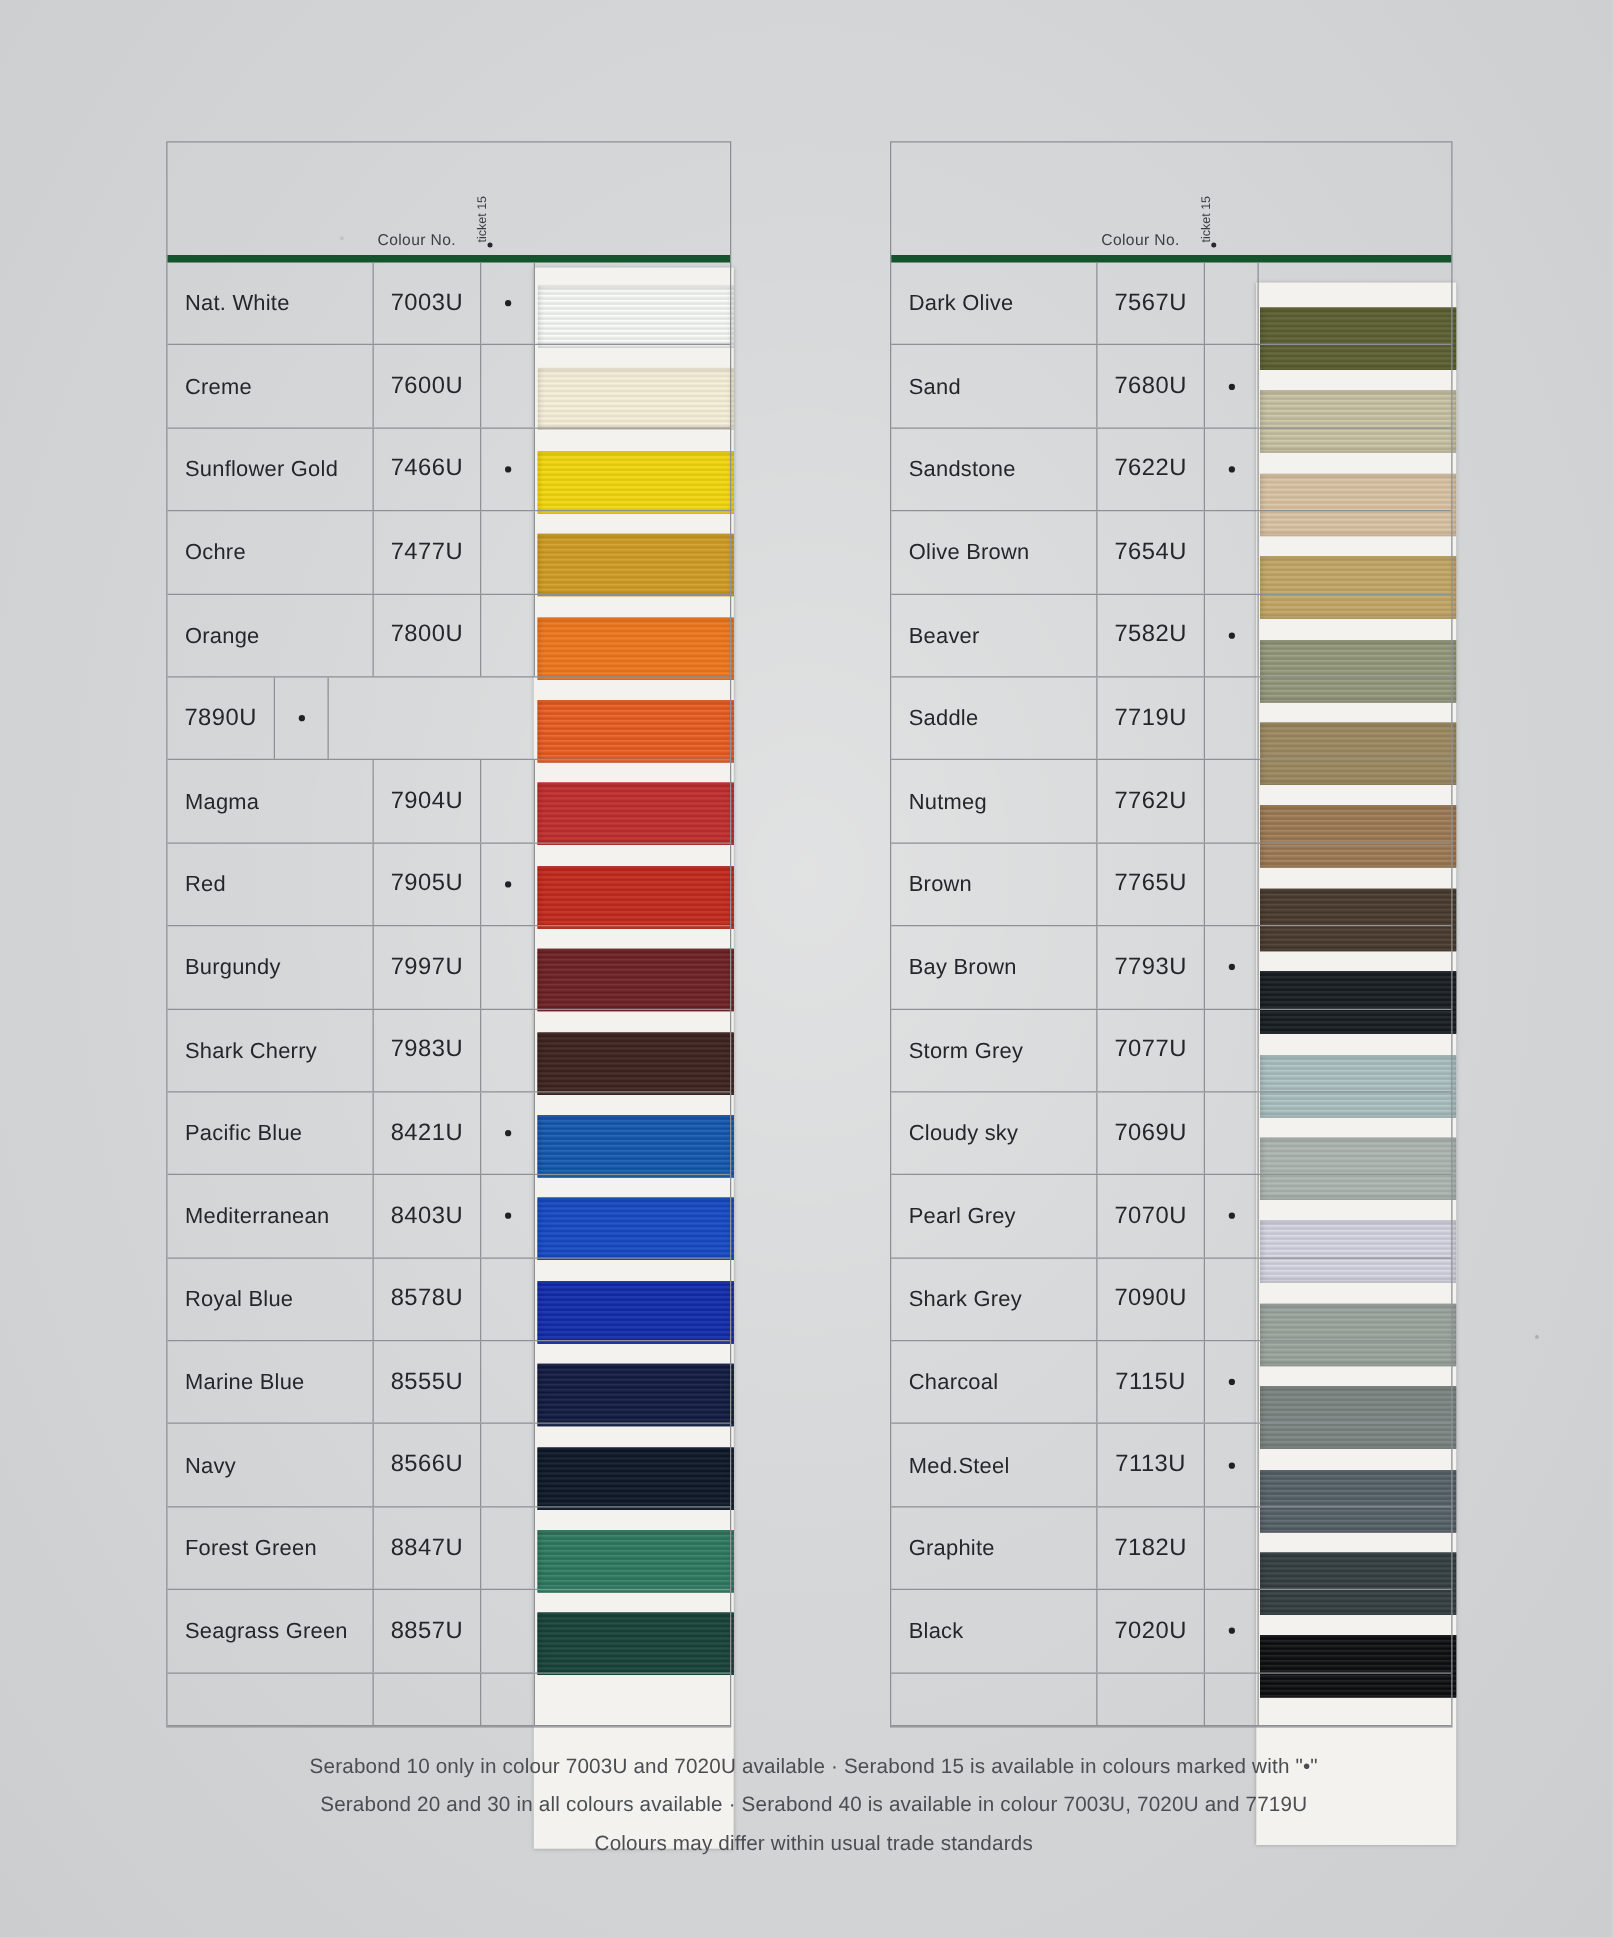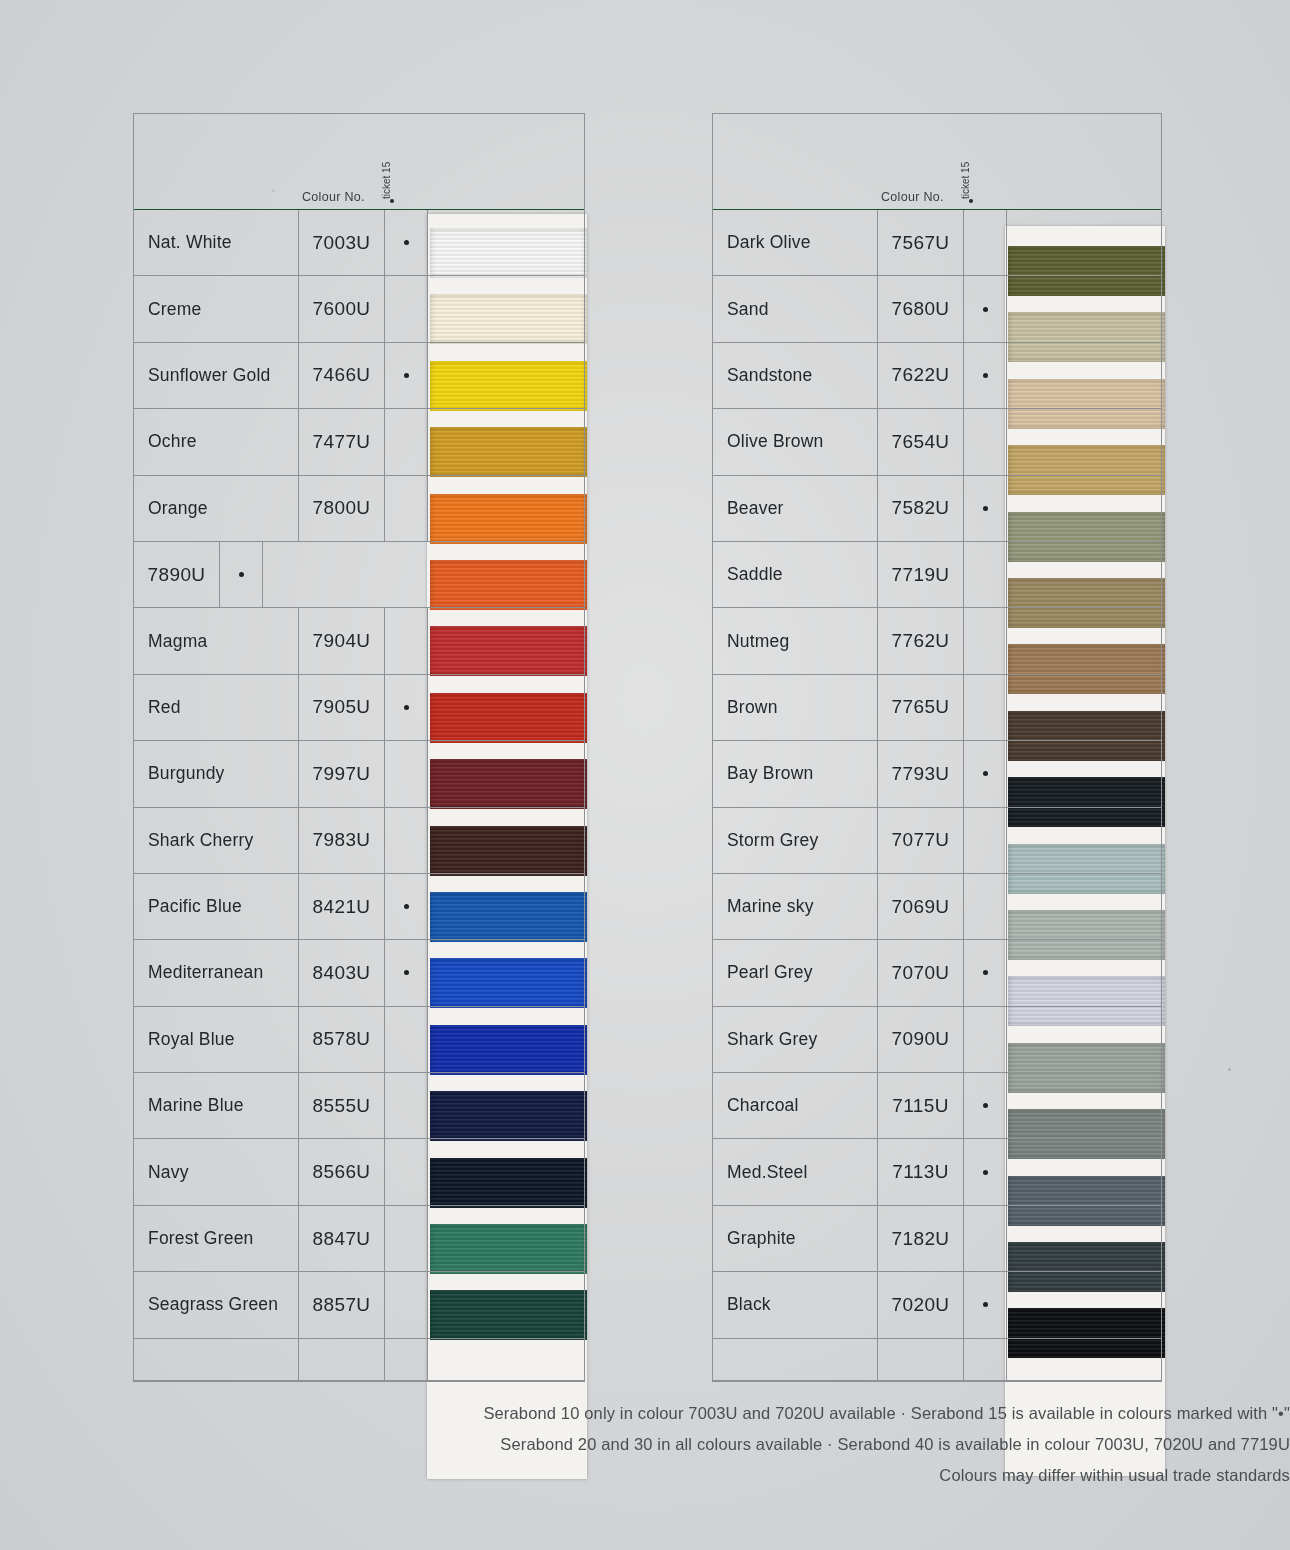--- a/index.html
+++ b/index.html
@@ -33,21 +33,21 @@
     border:1px solid #8d9094;
     border-bottom:none;
     box-sizing:border-box;
   }
   .tbl.right-tbl{width:450px;}
 
   
   .thead{
     position:relative;
     height:96px;
-    border-bottom:1px solid #14532d;
+    border-bottom:6px solid #14532d;
     box-sizing:border-box;
   }
   .thead .col-no{
     position:absolute;
     left:168px;bottom:5px;
     font-size:12.5px;
     letter-spacing:.3px;
     color:#3a3e42;
     white-space:nowrap;
   }
@@ -136,21 +136,21 @@
     height:100%;
     background-size:100% 4px;
     box-shadow:inset 0 0 6px rgba(0,0,0,.22);
   }
 
   
   .footer{
     position:absolute;
     left:12px;right:0;
     top:1398px;
-    text-align:right;
+    text-align:center;
     color:#4a4e52;
     font-size:16.5px;
     line-height:31px;
     letter-spacing:.15px;
   }
   .footer div{white-space:nowrap;}
 </style>
 </head>
 <body>
 
@@ -464,21 +464,21 @@
           </div>
           <div class="c-swatch"></div>
         </div>
         <div class="row">
           <div class="c-name">Storm Grey</div>
           <div class="c-num">7077U</div>
           <div class="c-dot"></div>
           <div class="c-swatch"></div>
         </div>
         <div class="row">
-          <div class="c-name">Marine sky</div>
+          <div class="c-name">Cloudy sky</div>
           <div class="c-num">7069U</div>
           <div class="c-dot"></div>
           <div class="c-swatch"></div>
         </div>
         <div class="row">
           <div class="c-name">Pearl Grey</div>
           <div class="c-num">7070U</div>
           <div class="c-dot">
             <span class="dot"></span>
           </div>

